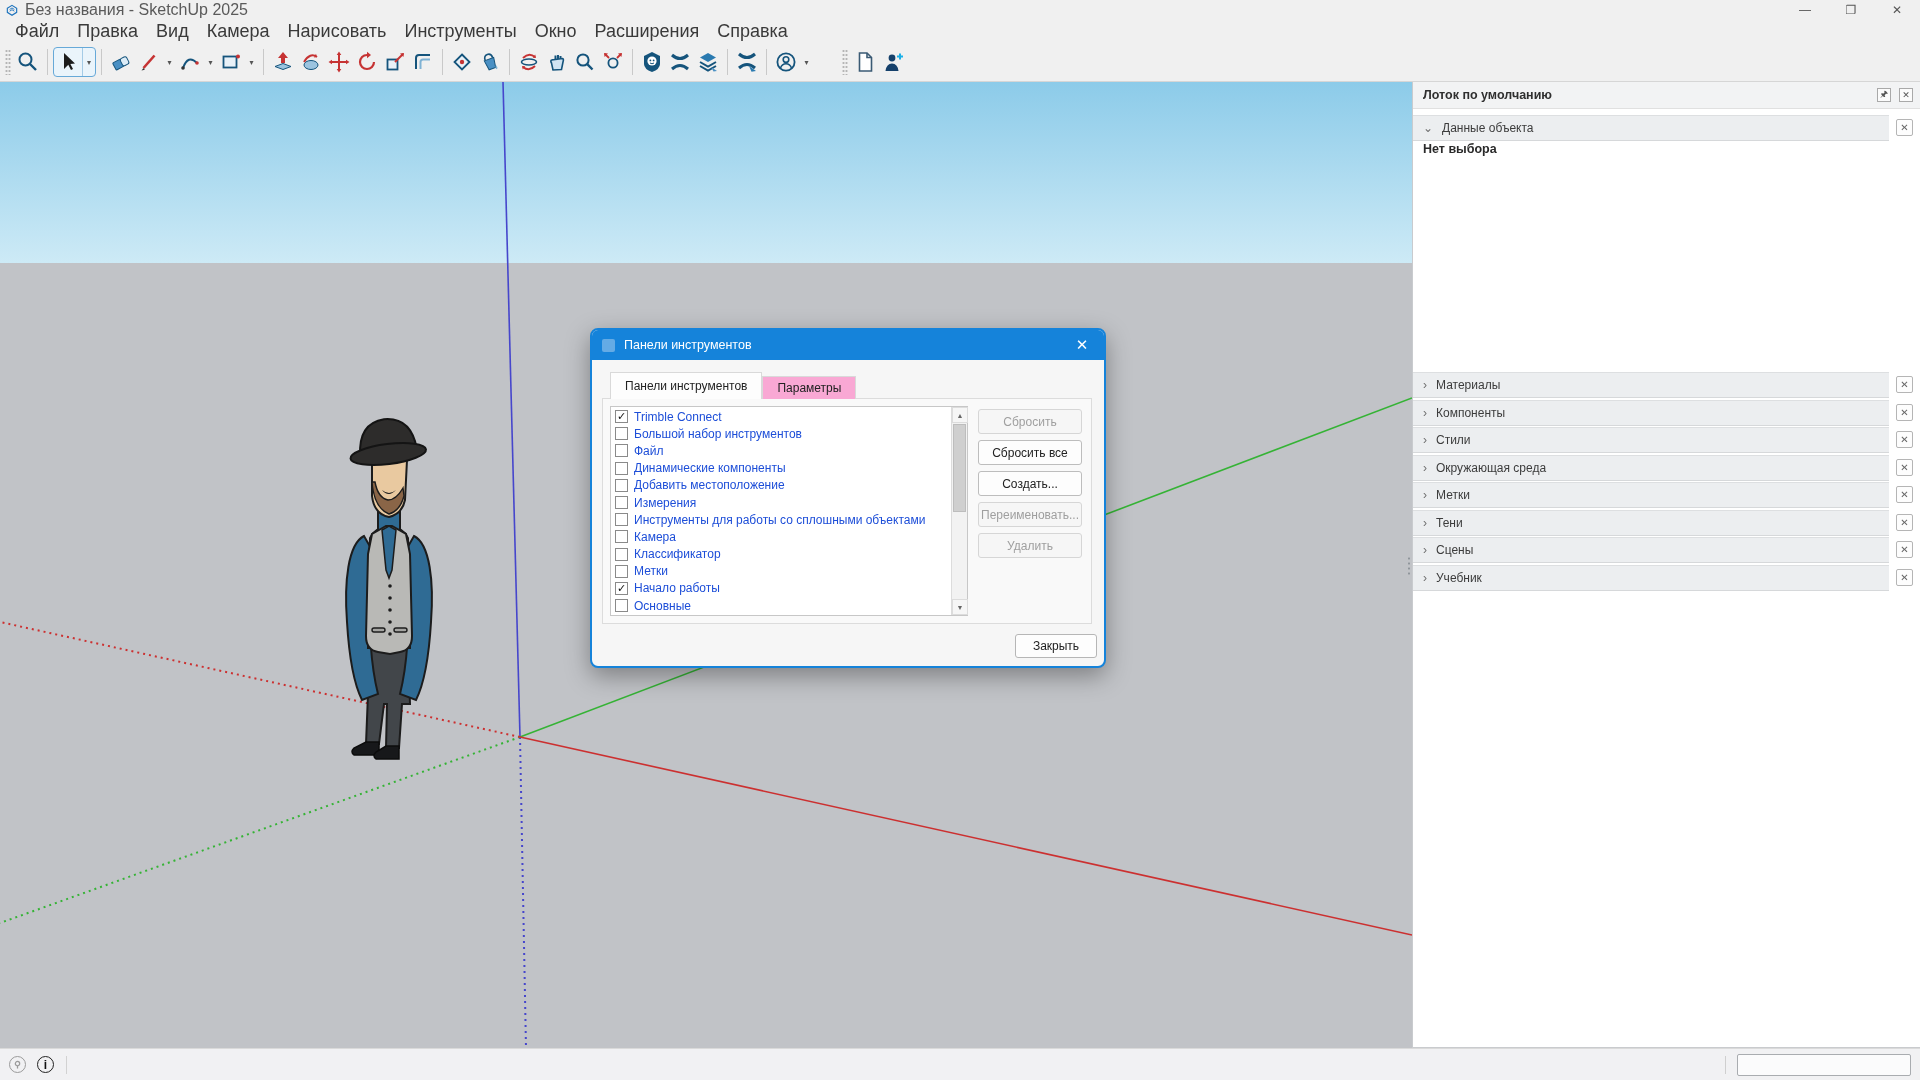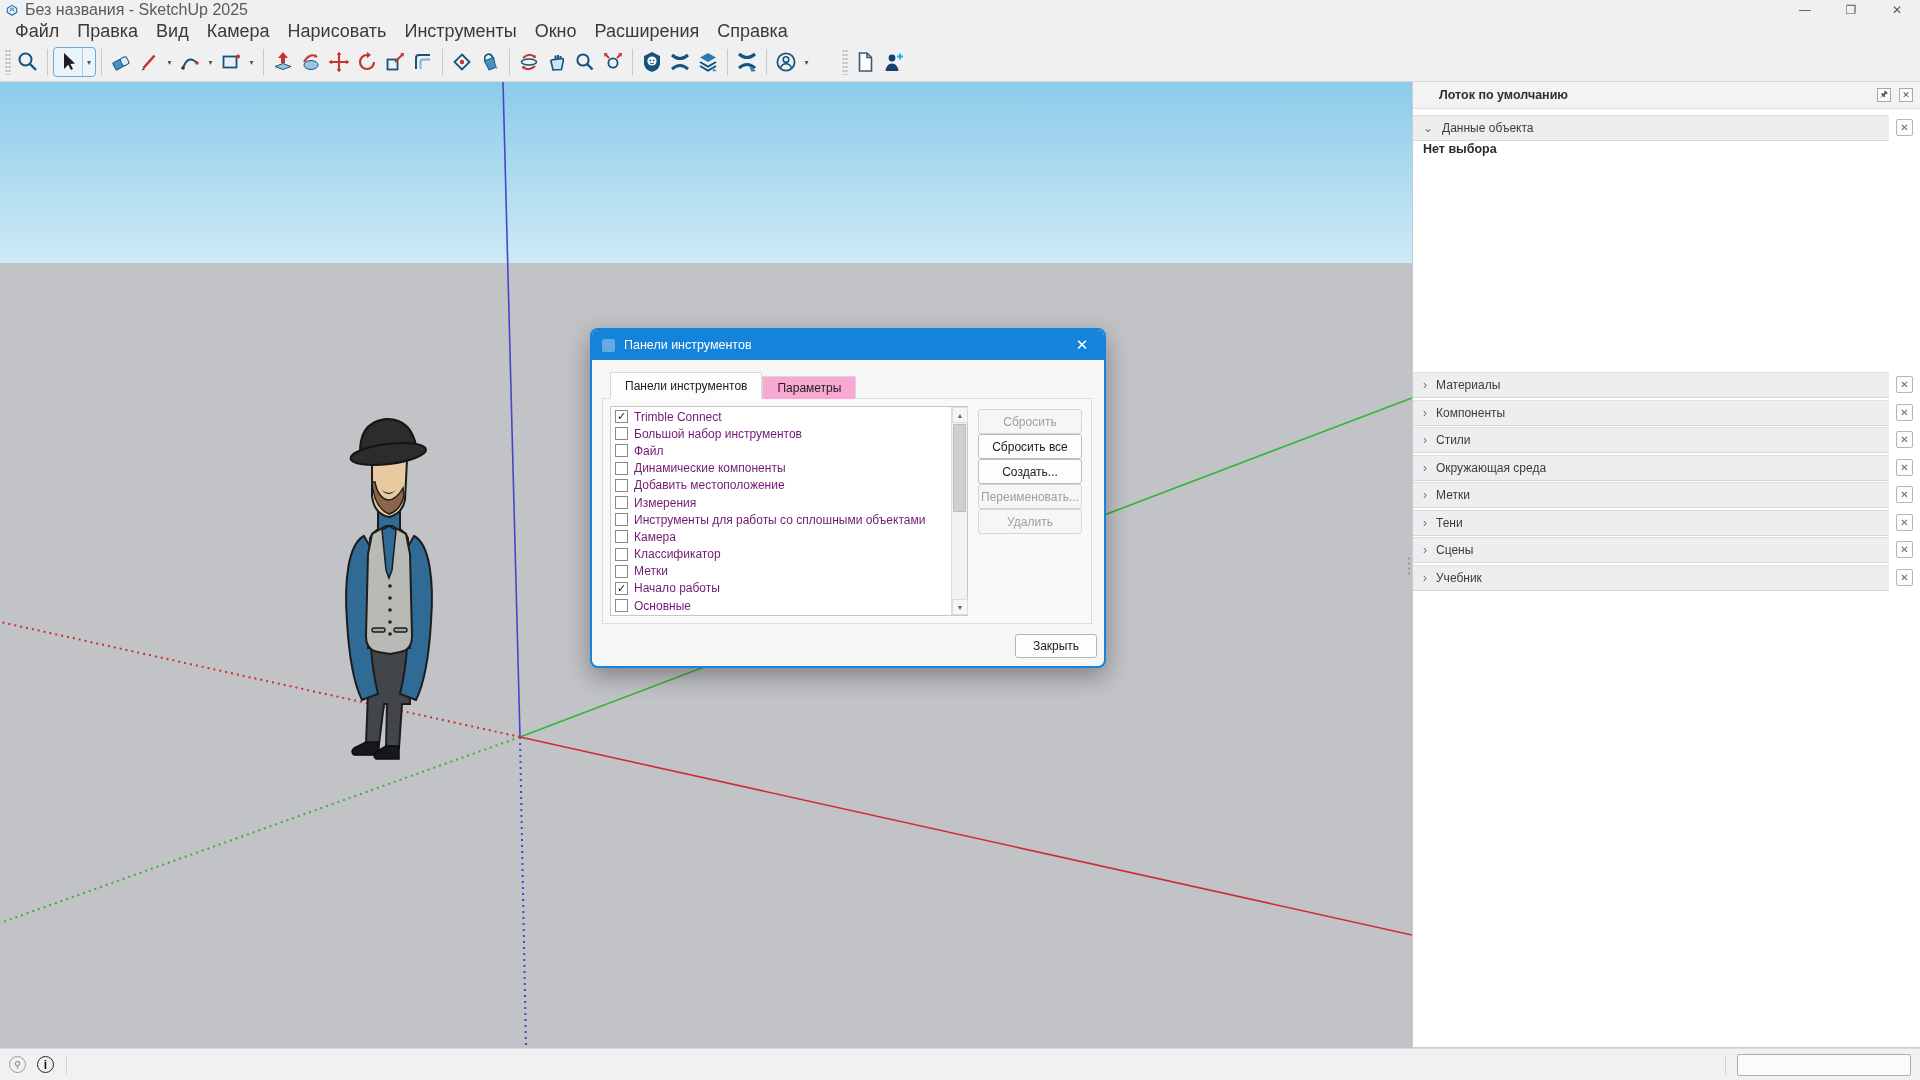--- a/index.html
+++ b/index.html
@@ -43,33 +43,33 @@
   .dlg-title-text { color:#fff; font-size:12.5px; }
   .dlg-close { position:absolute; right:0; top:0; width:44px; height:30px; display:flex; align-items:center; justify-content:center; color:#fff; font-size:15px; }
   .tabs { position:absolute; left:18px; top:42px; display:flex; align-items:flex-end; height:27px; z-index:3; }
   .tab { padding:4px 14px; font-size:12px; color:#222; border:1px solid #d9d9d9; border-bottom:none; background:#f9a8d4; height:23px; }
   .tab.active { background:#fdfdfd; height:27px; padding-top:6px; }
   .groupbox { position:absolute; left:10px; top:68px; width:490px; height:226px; border:1px solid #dcdcdc; background:#f9f9f9; }
   .list { position:absolute; left:18px; top:76px; width:358px; height:210px; background:#fff; border:1px solid #c7c7c7; }
   .list-rows { position:absolute; left:1px; top:1px; right:17px; }
   .lrow { display:flex; align-items:center; height:17.2px; padding-left:3px; }
   .cb { width:13px; height:13px; border:1px solid #8a8a8a; background:#fff; margin-right:6px; flex:none; display:flex; align-items:center; justify-content:center; font-size:11px; color:#111; line-height:1; font-weight:bold; }
-  .lrow .lbl { font-size:12px; color:#701a75; white-space:nowrap; }
+  .lrow .lbl { font-size:12px; color:#1d4ed8; white-space:nowrap; }
   .vscroll { position:absolute; right:0; top:0; width:16px; height:100%; background:#f2f2f2; border-left:1px solid #dcdcdc; }
   .varrow { position:absolute; left:0; width:16px; height:16px; display:flex; align-items:center; justify-content:center; font-size:7px; color:#666; background:#f6f6f6; border:1px solid #dcdcdc; }
   .vthumb { position:absolute; left:1px; top:17px; width:13px; height:88px; background:#cfcfcf; border:1px solid #bdbdbd; }
   .btn-col { position:absolute; left:386px; top:79px; width:104px; }
-  .dbtn { width:104px; height:25px; background:#fdfdfd; border:1px solid #bdbdbd; border-radius:3px; display:flex; align-items:center; justify-content:center; font-size:12px; color:#222; }
+  .dbtn { width:104px; height:25px; margin-bottom:6px; background:#fdfdfd; border:1px solid #bdbdbd; border-radius:3px; display:flex; align-items:center; justify-content:center; font-size:12px; color:#222; }
   .dbtn.disabled { color:#9f9f9f; border-color:#d6d6d6; background:#f6f6f6; }
   .close-btn { position:absolute; left:423px; top:304px; width:82px; height:24px; background:#fdfdfd; border:1px solid #b6b6b6; border-radius:3px; display:flex; align-items:center; justify-content:center; font-size:12px; color:#222; }
 
   
   .tray { position:absolute; left:1412px; top:82px; width:508px; height:966px; background:#fff; border-left:1px solid #c9cbce; border-bottom:1px solid #c9cbce; }
   .tray-head { position:absolute; left:0; top:0; width:100%; height:27px; background:#f2f3f4; border-bottom:1px solid #e0e0e0; display:flex; align-items:center; }
-  .tray-title { font-weight:bold; color:#2f2f2f; font-size:12.5px; margin-left:26px; }
+  .tray-title { font-weight:bold; color:#2f2f2f; font-size:12.5px; margin-left:10px; }
   .mini-btn { width:14px; height:14px; border:1px solid #a9a9a9; background:#fbfbfb; display:flex; align-items:center; justify-content:center; font-size:9px; color:#555; }
   .tray-head .mini-btn { position:absolute; top:6px; }
   .sec-bar { position:absolute; left:0; width:476px; height:26px; background:#eceef0; border-top:1px solid #dddfe1; border-bottom:1px solid #d6d8da; display:flex; align-items:center; }
   .sec-bar .chev { margin:0 9px 0 10px; color:#707070; font-size:12px; }
   .sec-bar .slbl { color:#3c3c3c; font-size:12px; }
   .sec-x { position:absolute; left:483px; width:17px; height:17px; border:1px solid #b5b5b5; border-radius:2px; background:#fdfdfd; display:flex; align-items:center; justify-content:center; font-size:10px; color:#666; }
   .no-sel { position:absolute; left:10px; top:60px; font-weight:bold; color:#2a2a2a; font-size:12.5px; }
   .splitter-dots { position:absolute; left:-6px; top:474px; width:4px; height:20px; background-image:radial-gradient(circle,#8f959b 1px,transparent 1.2px); background-size:4px 5px; }
 
   

